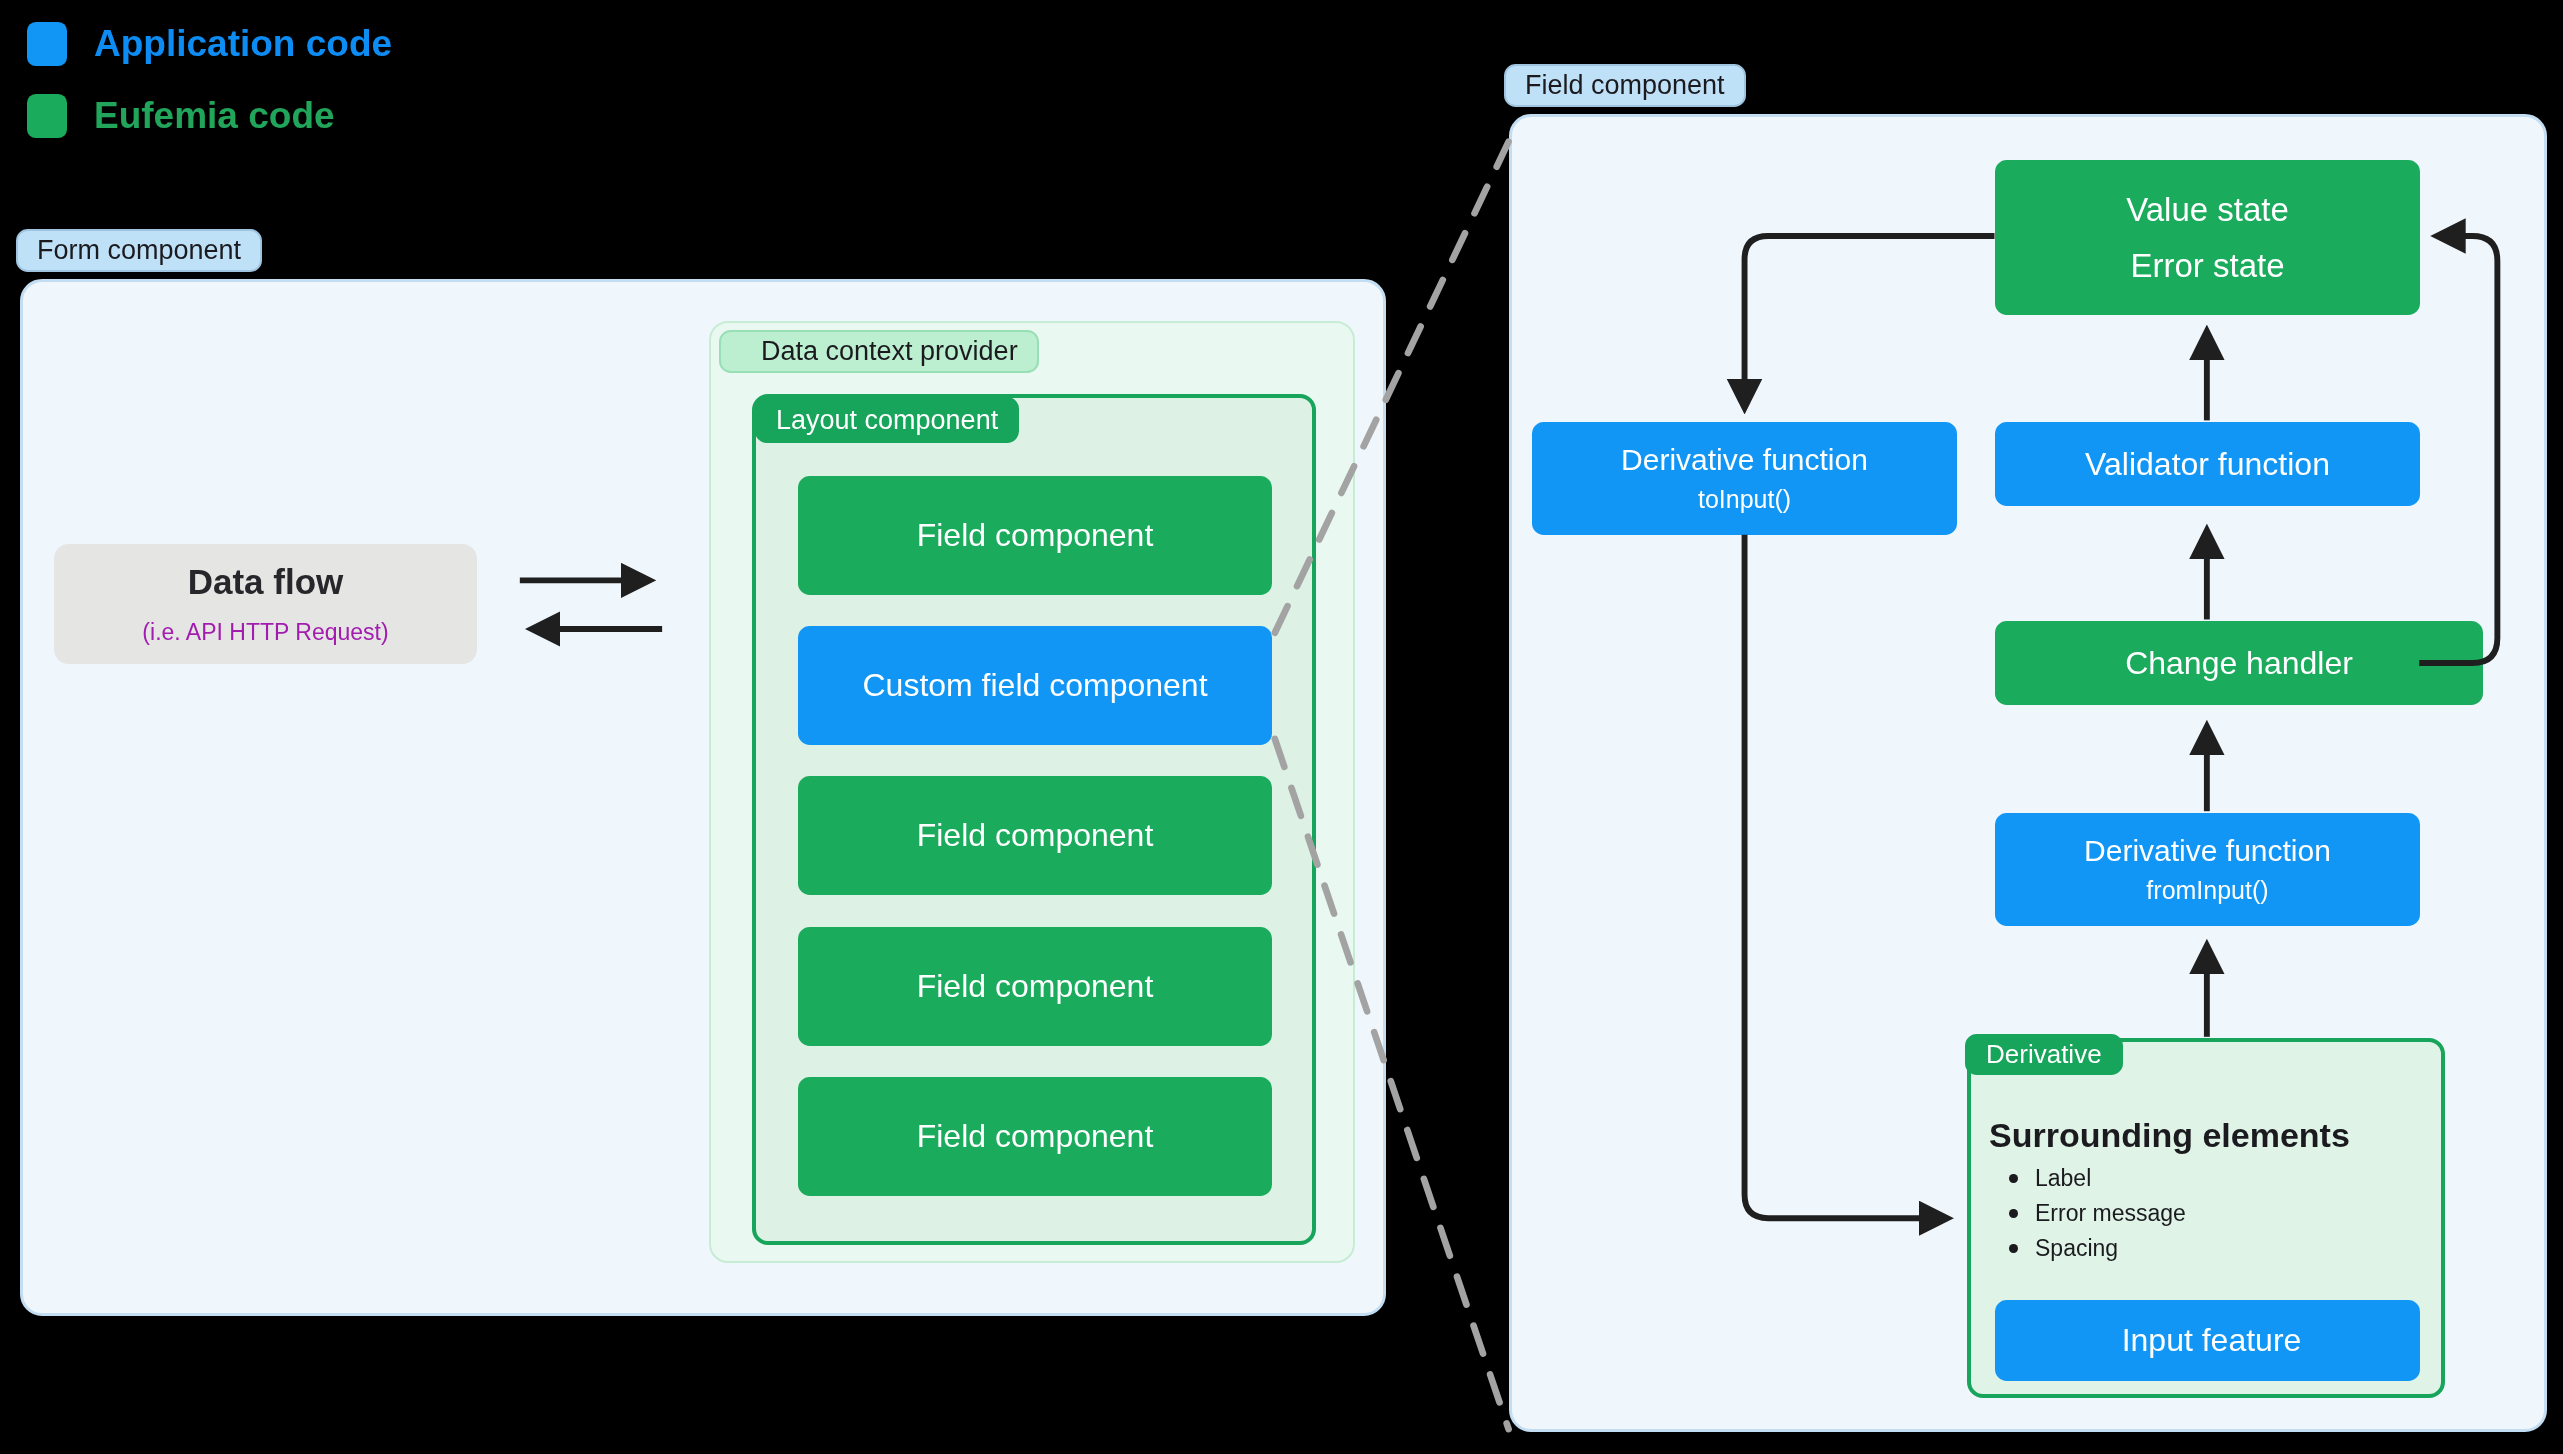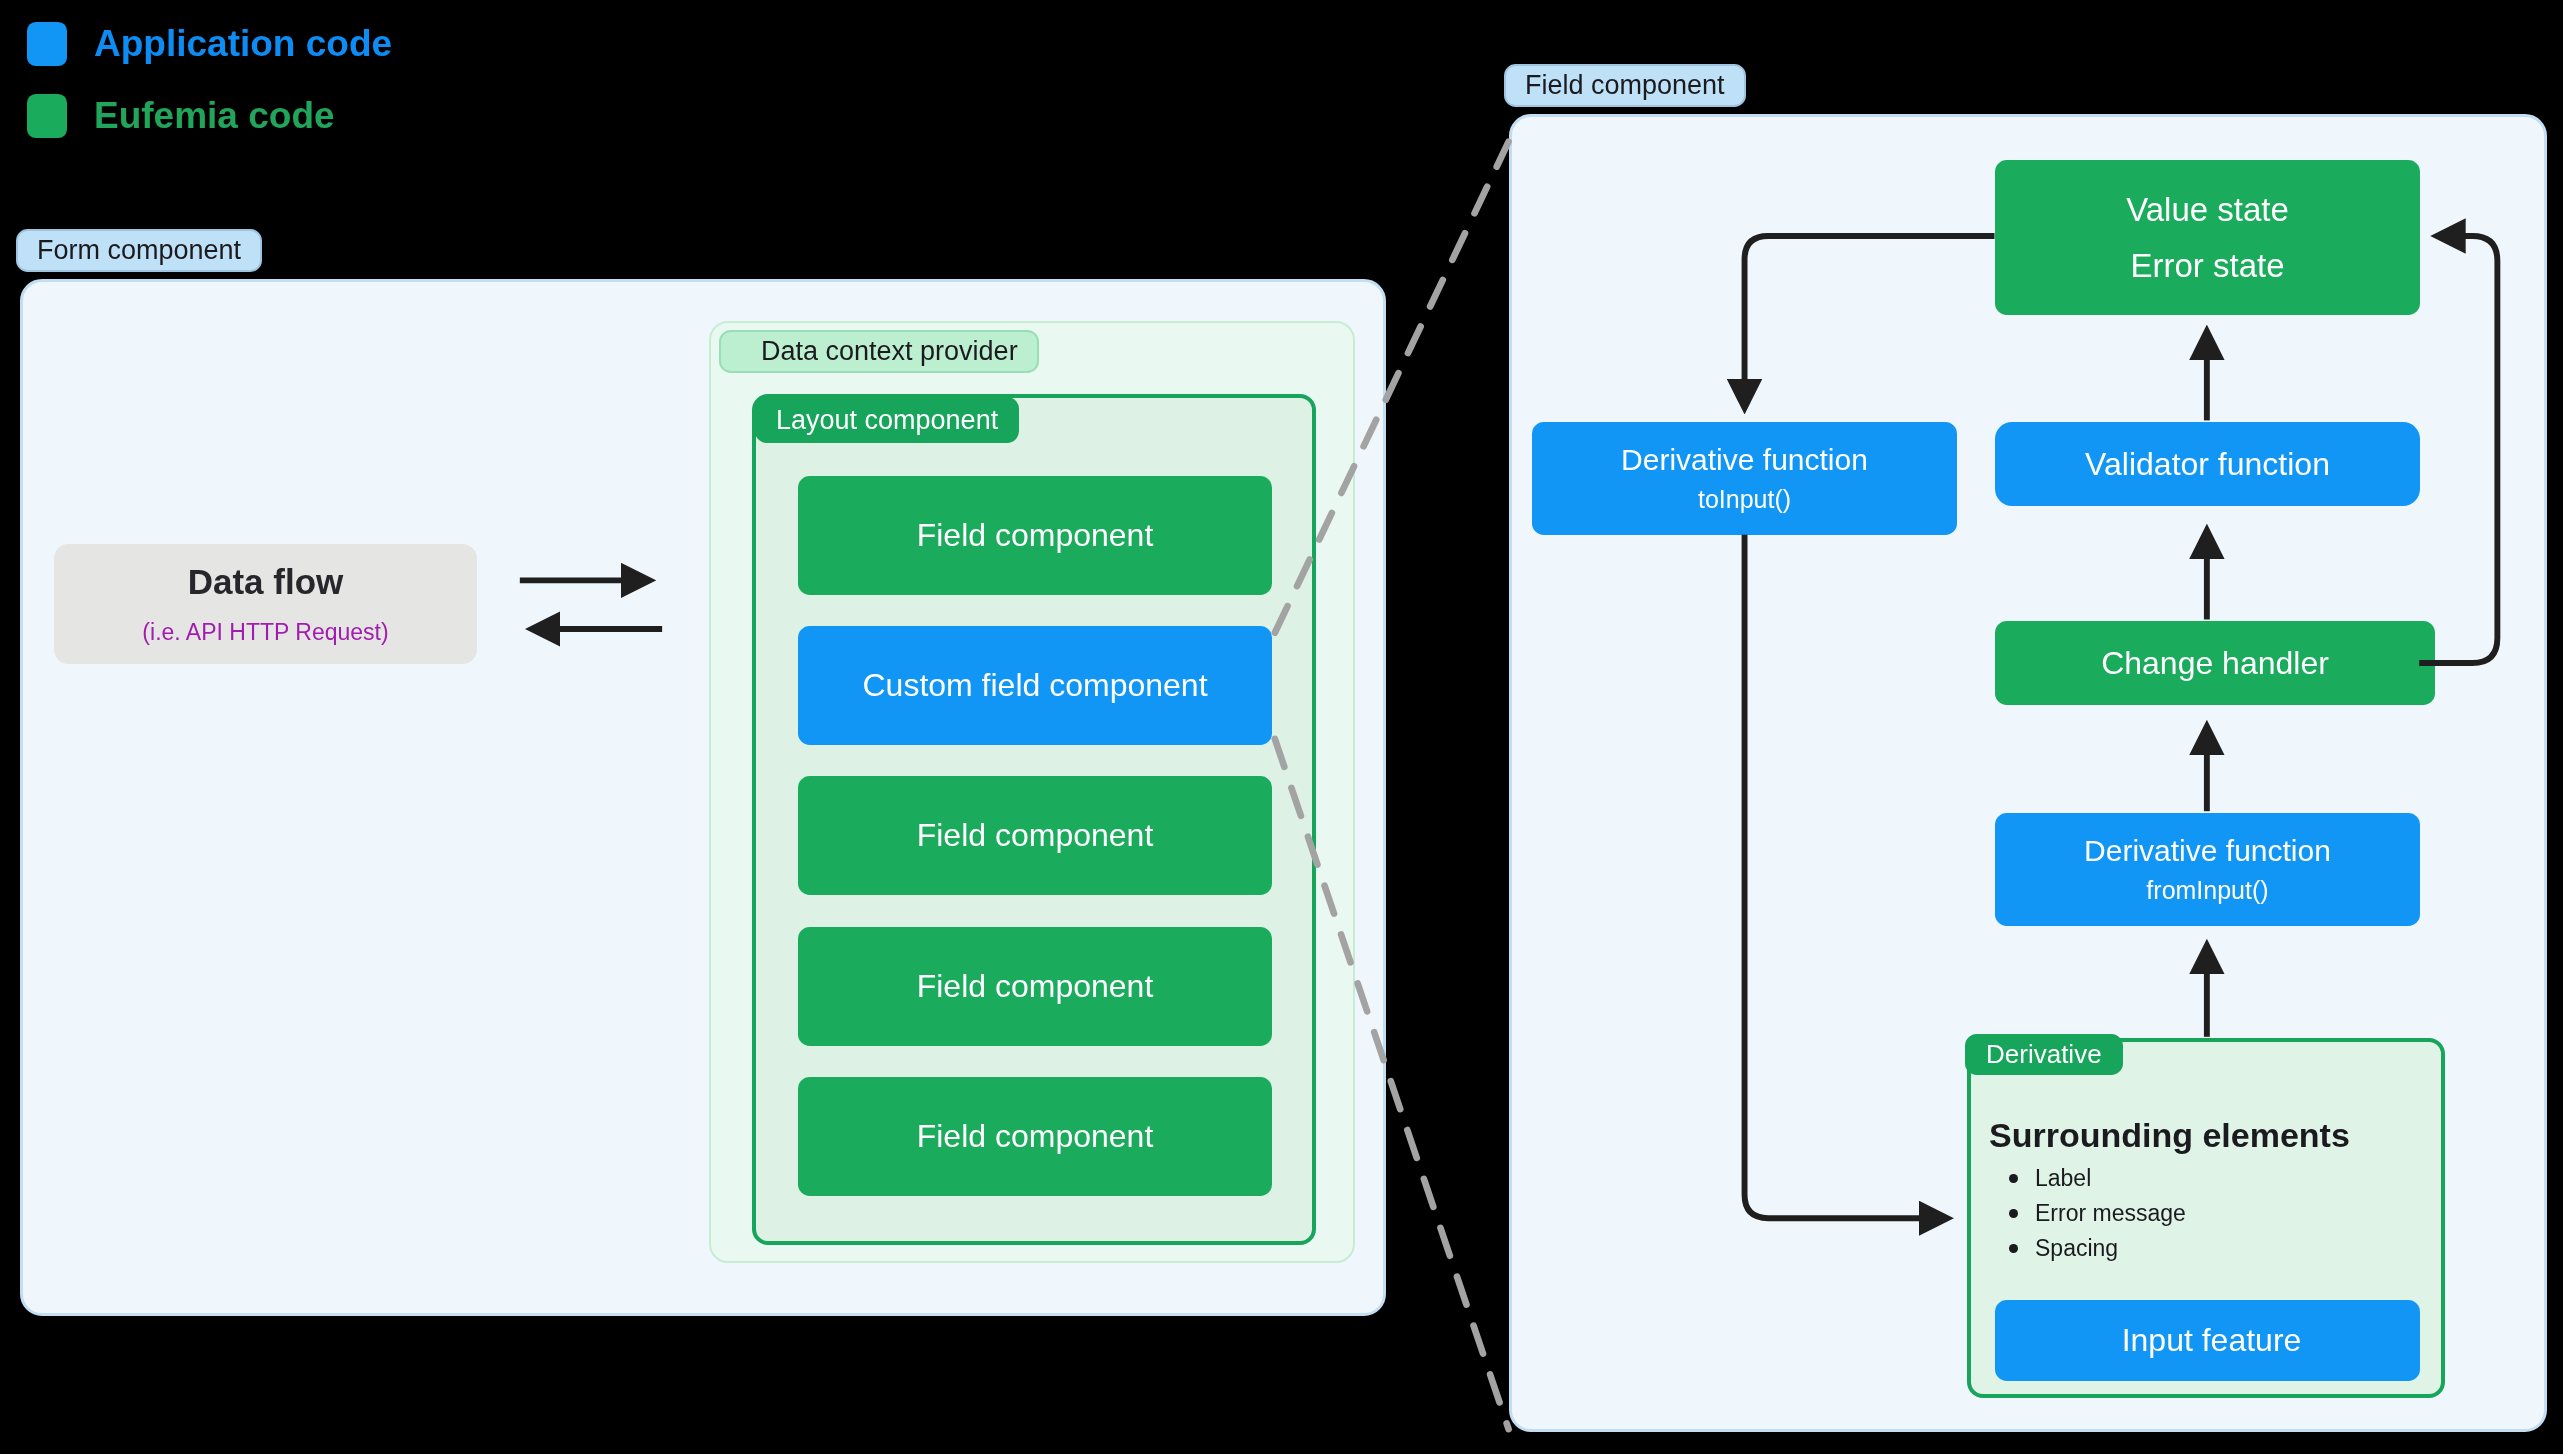--- a/index.html
+++ b/index.html
@@ -114,25 +114,25 @@
 <div class="abs node node-green" style="left:1995px;top:160px;width:425px;height:155px;">
   <div class="line">Value state</div>
   <div class="line">Error state</div>
 </div>
 
 <div class="abs node node-blue" style="left:1532px;top:422px;width:425px;height:113px;">
   <div class="title">Derivative function</div>
   <div class="sub">toInput()</div>
 </div>
 
-<div class="abs node node-blue" style="left:1995px;top:422px;width:425px;height:84px;border-radius:17px;">
+<div class="abs node node-blue" style="left:1995px;top:422px;width:425px;height:84px;">
   <div>Validator function</div>
 </div>
 
-<div class="abs node node-green" style="left:1995px;top:621px;width:440px;height:84px;">
+<div class="abs node node-green" style="left:1995px;top:621px;width:488px;height:84px;">
   <div>Change handler</div>
 </div>
 
 <div class="abs node node-blue" style="left:1995px;top:813px;width:425px;height:113px;">
   <div class="title">Derivative function</div>
   <div class="sub">fromInput()</div>
 </div>
 
 <div class="abs panel-green" style="left:1967px;top:1038px;width:478px;height:360px;background:var(--fieldblock-bg);"></div>
 <div class="abs badge badge-green" style="left:1965px;top:1034px;height:41px;font-size:26px;">Derivative</div>

